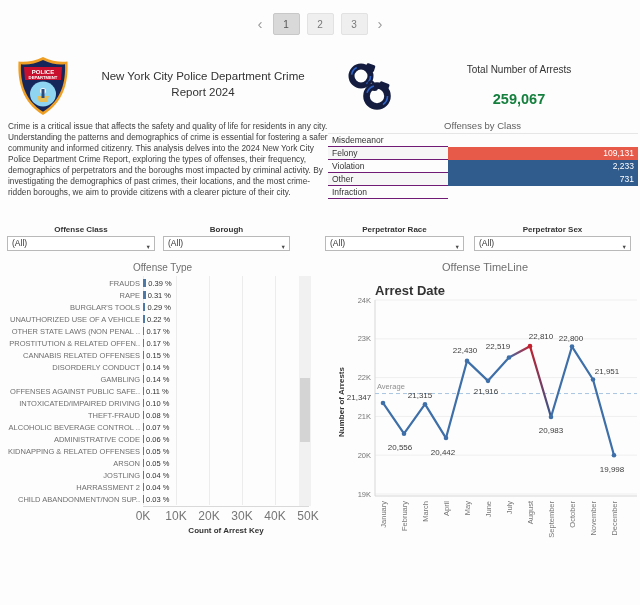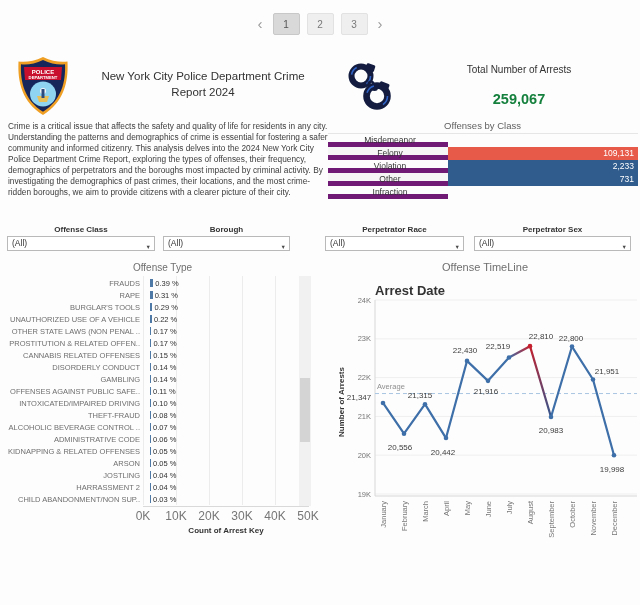--- a/index.html
+++ b/index.html
@@ -24,37 +24,37 @@
   .total-value{position:absolute;left:400px;top:91px;width:238px;text-align:center;font-size:14.5px;color:#15803d;font-weight:bold;}
 
   
   .intro{position:absolute;left:8px;top:121px;width:320px;font-size:8.3px;line-height:11px;color:#3c3c3c;}
 
   
   .cls-title{position:absolute;left:325px;top:120px;width:315px;text-align:center;font-size:9.5px;color:#5f5f5f;}
   .cls-table{position:absolute;left:328px;top:133px;width:310px;border-top:1px solid #e6e6e6;}
   .cls-row{display:flex;height:13px;line-height:13px;}
   .cls-label{width:120px;font-size:8.5px;color:#333;padding-left:4px;box-sizing:border-box;
-    border-bottom:5px solid #701a75;text-align:center;}
+    border-bottom:1px solid #701a75;}
   .cls-row:nth-child(even) .cls-label{background:#f6f6f6;}
   .cls-bar{flex:1;font-size:8.5px;color:#fff;text-align:right;padding-right:4px;}
 
   
   .filter-label{position:absolute;top:225px;font-size:8px;font-weight:700;color:#333;text-align:center;}
   .filter-dd{position:absolute;top:236px;height:15px;background:#fff;border:1px solid #b9b9b9;
     box-sizing:border-box;font-size:8.5px;color:#333;line-height:13px;padding-left:4px;cursor:pointer;}
   .filter-dd .caret{position:absolute;right:3px;top:4px;font-size:5.5px;color:#4a4a4a;}
 
   
   .type-title{position:absolute;left:0;top:262px;width:325px;text-align:center;font-size:10px;color:#6f6f6f;}
   .type-area{position:absolute;left:0;top:276px;width:325px;height:230px;}
   .type-grid-line{position:absolute;top:0;width:1px;height:229px;background:#ececec;}
   .type-rows{position:absolute;left:0;top:1px;width:325px;}
   .type-row{display:flex;align-items:center;height:12px;}
-  .type-label{width:140px;text-align:right;padding-right:10px;font-size:7.5px;color:#6e6e6e;
+  .type-label{width:140px;text-align:right;padding-right:3px;font-size:7.5px;color:#6e6e6e;
     white-space:nowrap;overflow:hidden;flex-shrink:0;}
   .type-bar{height:8px;background:#4e79a7;flex-shrink:0;}
   .type-pct{font-size:7.5px;color:#2f2f2f;padding-left:2px;white-space:nowrap;}
   .type-axis{position:absolute;left:143px;top:506px;width:166px;height:1px;background:#d9d9d9;}
   .type-xticks span{position:absolute;top:509px;width:32px;text-align:center;font-size:12px;color:#767676;}
   .type-xlabel{position:absolute;left:143px;top:526px;width:166px;text-align:center;
     font-size:8px;font-weight:700;color:#333;}
   .scroll-track{position:absolute;left:299px;top:276px;width:12px;height:230px;background:#f1f1f1;}
   .scroll-thumb{position:absolute;left:1px;top:102px;width:10px;height:64px;background:#d4d4d4;}
 

